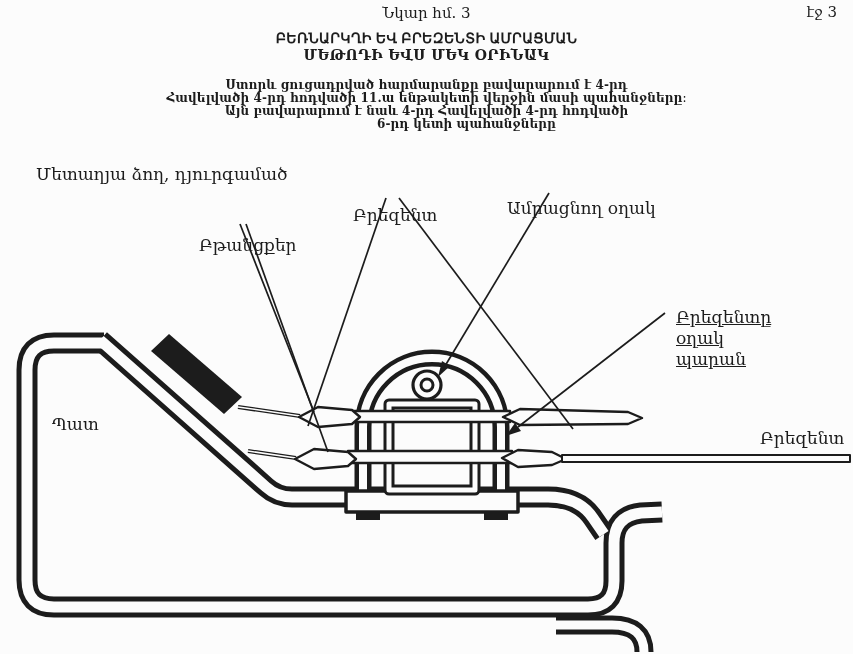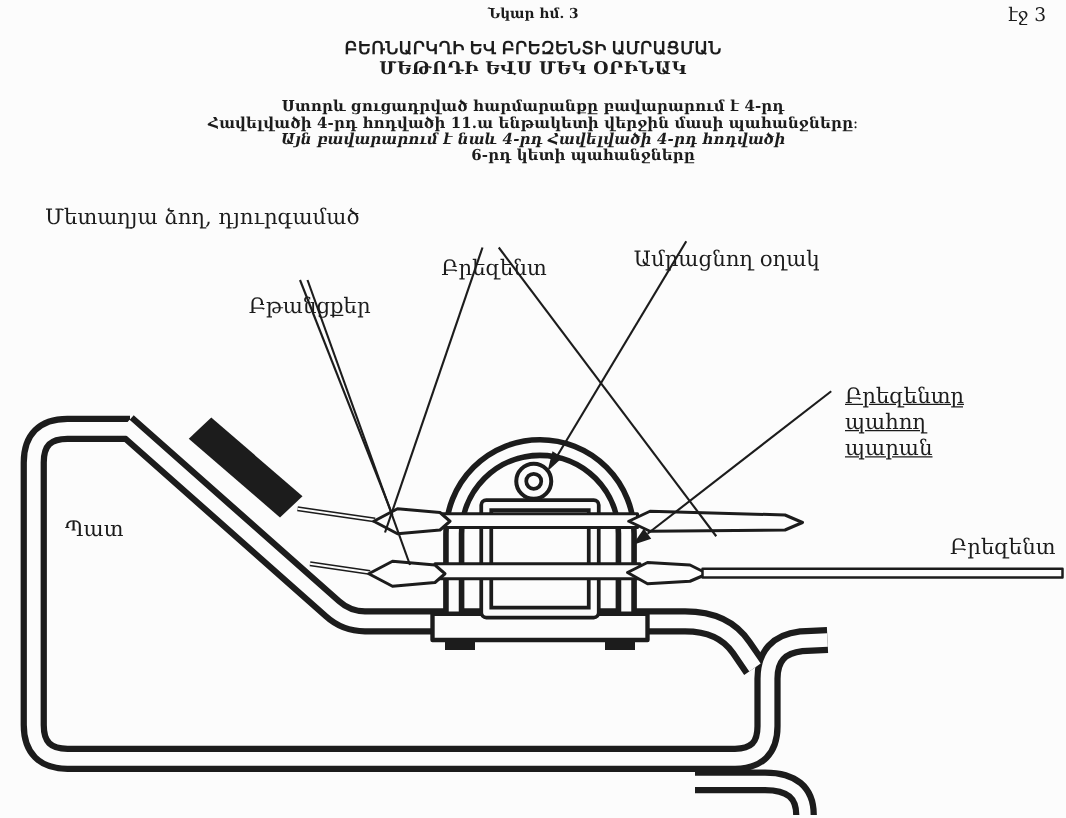--- a/index.html
+++ b/index.html
@@ -4,26 +4,26 @@
 <style>
   :root { --paper:#fcfcfc; --ink:#1c1c1c; }
   html,body { margin:0; padding:0; }
   body {
     width:853px; height:654px; position:relative; overflow:hidden;
     background:var(--paper);
     font-family:"DejaVu Serif","DejaVu Sans",serif;
     color:var(--ink);
   }
   .centerline { position:absolute; left:0; width:100%; text-align:center; white-space:nowrap; }
-  .figcap { top:4px; font-size:11px;font-weight:bold; }
+  .figcap { top:4px; font-size:15px; }
   .pagenum { position:absolute; right:16px; top:3px; font-size:15px; }
   .title { font-weight:bold; font-size:14px; letter-spacing:.4px; }
   .t1 { top:30px;font-family:Liberation Serif, serif; } .t2 { top:47px; }
   .para { font-weight:bold; font-size:12px; letter-spacing:.1px; }
-  .p1 { top:78px; } .p2 { top:91px; } .p3 { top:104px;font-style:italic; } .p4 { top:117px;margin-left:40px; }
+  .p1 { top:78px; } .p2 { top:91px; } .p3 { top:104px; } .p4 { top:117px;margin-left:40px; }
   .lbl { position:absolute; font-size:17px; white-space:nowrap;margin-top:36px; }
   .rope div { line-height:21px;text-decoration:underline; }
   svg { position:absolute; left:0; top:0; }
   .ink { stroke:var(--ink); fill:none; stroke-linejoin:round; }
   .paperline { stroke:var(--paper); fill:none; stroke-linejoin:round; }
   .shape { stroke:var(--ink); fill:var(--paper); stroke-linejoin:round; }
   .solid { fill:var(--ink); stroke:none; }
 </style>
 </head>
 <body>
@@ -99,19 +99,19 @@
       <line class="ink" stroke-width="1.7" x1="246" y1="224" x2="328" y2="452"></line>
     </g>
   </svg>
 
   <div class="lbl" style="left:36px;  top:128px">Մետաղյա ձող, դյուրգամած</div>
   <div class="lbl" style="left:353px; top:169px">Բրեզենտ</div>
   <div class="lbl" style="left:507px; top:162px">Ամրացնող օղակ</div>
   <div class="lbl" style="left:199px; top:199px">Բթանցքեր</div>
   <div class="lbl rope" style="left:676px; top:271px">
     <div>Բրեզենտը</div>
-    <div>պահող</div>
+    <div>օղակ</div>
     <div>պարան</div>
   </div>
   <div class="lbl" style="left:52px;  top:378px">Պատ</div>
   <div class="lbl" style="left:760px; top:392px">Բրեզենտ</div>
 
 </div>
 
 </body></html>

